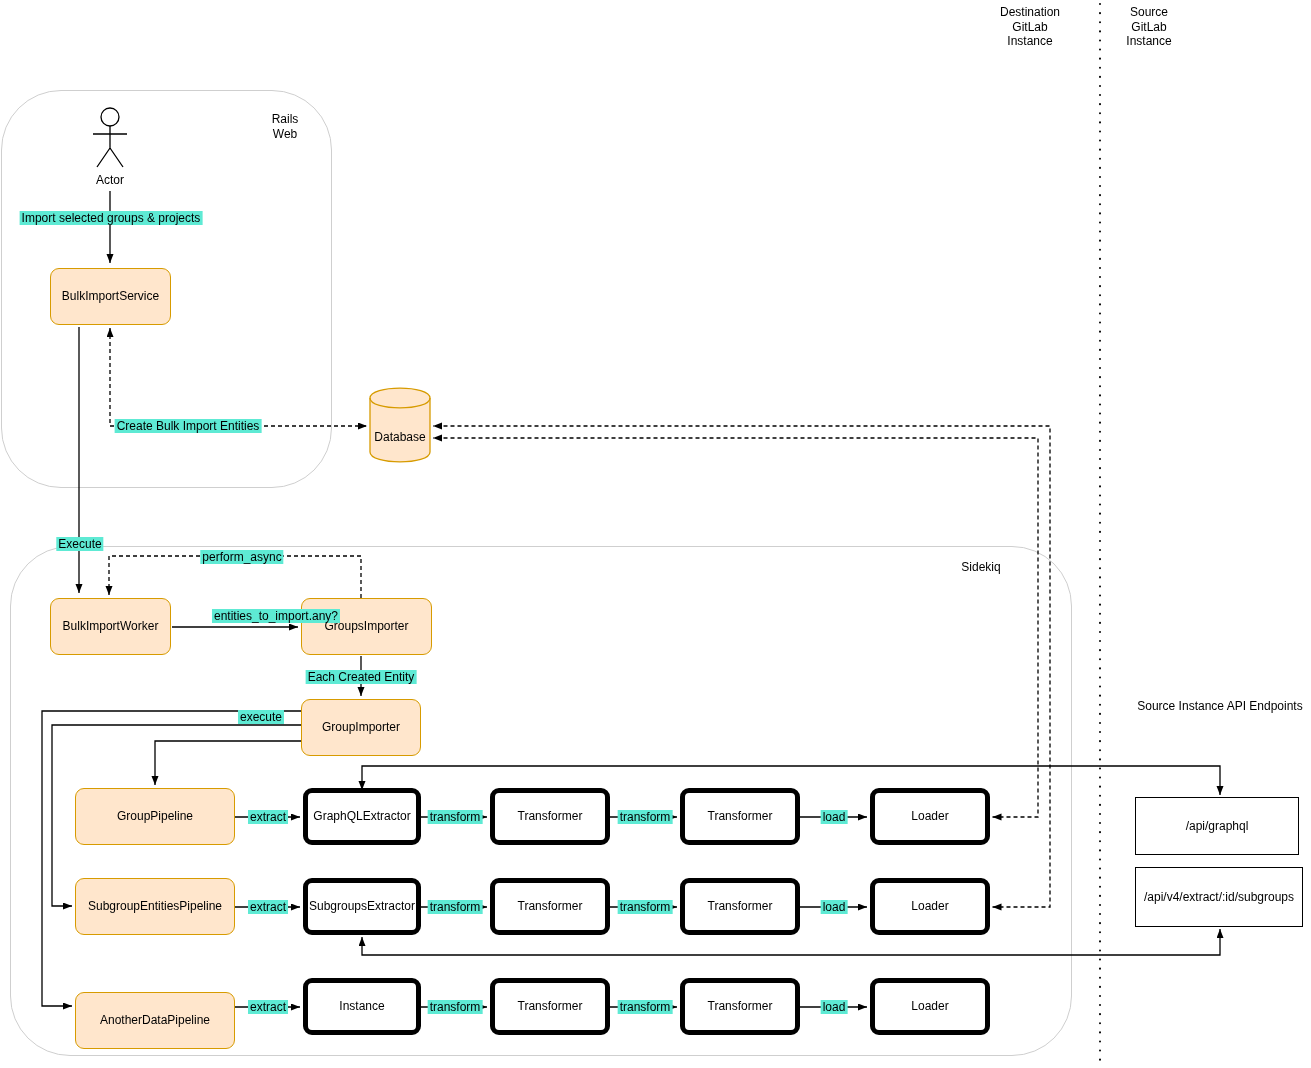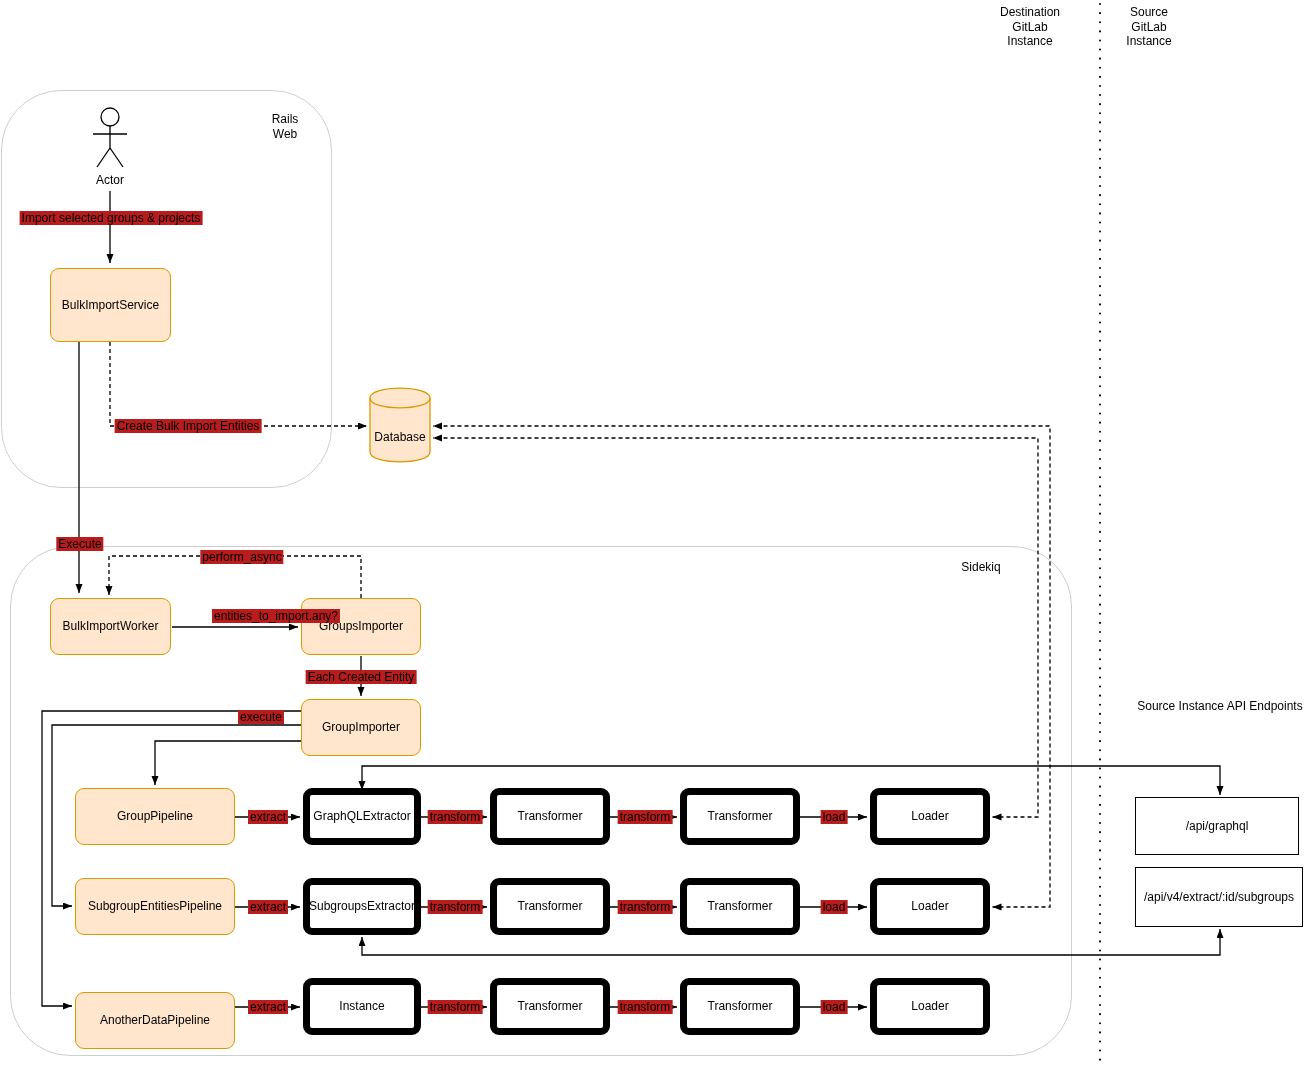--- a/index.html
+++ b/index.html
@@ -9,24 +9,24 @@
   }
   .container-zone{
     position:absolute;border:1px solid #cfcfcf;border-radius:60px;background:transparent;z-index:0;
   }
   .svg-layer{position:absolute;left:0;top:0;z-index:1;}
   .node{
     position:absolute;display:flex;align-items:center;justify-content:center;text-align:center;
     box-sizing:border-box;z-index:2;line-height:1.25;
   }
   .n-orange{background:#FFE6CC;border:1px solid #D79B00;border-radius:9px;}
-  .n-white{background:#fff;border:7px solid #000000;border-radius:9px;}
+  .n-white{background:#fff;border:5px solid #000000;border-radius:9px;}
   .n-api{background:#fff;border:1px solid #000;border-radius:0;}
   .edge-label{
-    position:absolute;transform:translate(-50%,-50%);background:#b91c1c;
+    position:absolute;transform:translate(-50%,-50%);background:#5eead4;
     padding:0 2px;white-space:nowrap;z-index:3;
   }
   .zone-label{
     position:absolute;text-align:center;white-space:pre-line;z-index:3;line-height:1.22;
   }
   .db-label{position:absolute;text-align:center;z-index:2;}
 </style>
 </head>
 <body>
 
@@ -98,28 +98,28 @@
 Instance</div>
   <div class="zone-label" style="left:1079px;top:5px;width:140px;">Source
 GitLab
 Instance</div>
   <div class="zone-label" style="left:255px;top:112px;width:60px;">Rails
 Web</div>
   <div class="zone-label" style="left:951px;top:560px;width:60px;">Sidekiq</div>
   <div class="zone-label" style="left:1120px;top:699px;width:200px;">Source Instance API Endpoints</div>
   <div class="zone-label" style="left:80px;top:173px;width:60px;">Actor</div>
 
-  <div class="node n-orange" style="left:50px;top:268px;width:121px;height:74px;">
+  <div class="node n-orange" style="left:50px;top:268px;width:121px;height:57px;">
       <span>BulkImportService</span>
     </div>
   <div class="db-label" style="left:370px;top:430px;width:60px;"><span>Database</span></div>
   <div class="node n-orange" style="left:50px;top:598px;width:121px;height:57px;">
       <span>BulkImportWorker</span>
     </div>
-  <div class="node n-orange" style="left:301px;top:598px;width:120px;height:57px;">
+  <div class="node n-orange" style="left:301px;top:598px;width:131px;height:57px;">
       <span>GroupsImporter</span>
     </div>
   <div class="node n-orange" style="left:301px;top:699px;width:120px;height:57px;">
       <span>GroupImporter</span>
     </div>
 
   <div class="node n-orange" style="left:75px;top:788px;width:160px;height:57px;">
       <span>GroupPipeline</span>
     </div>
   <div class="node n-orange" style="left:75px;top:878px;width:160px;height:57px;">

